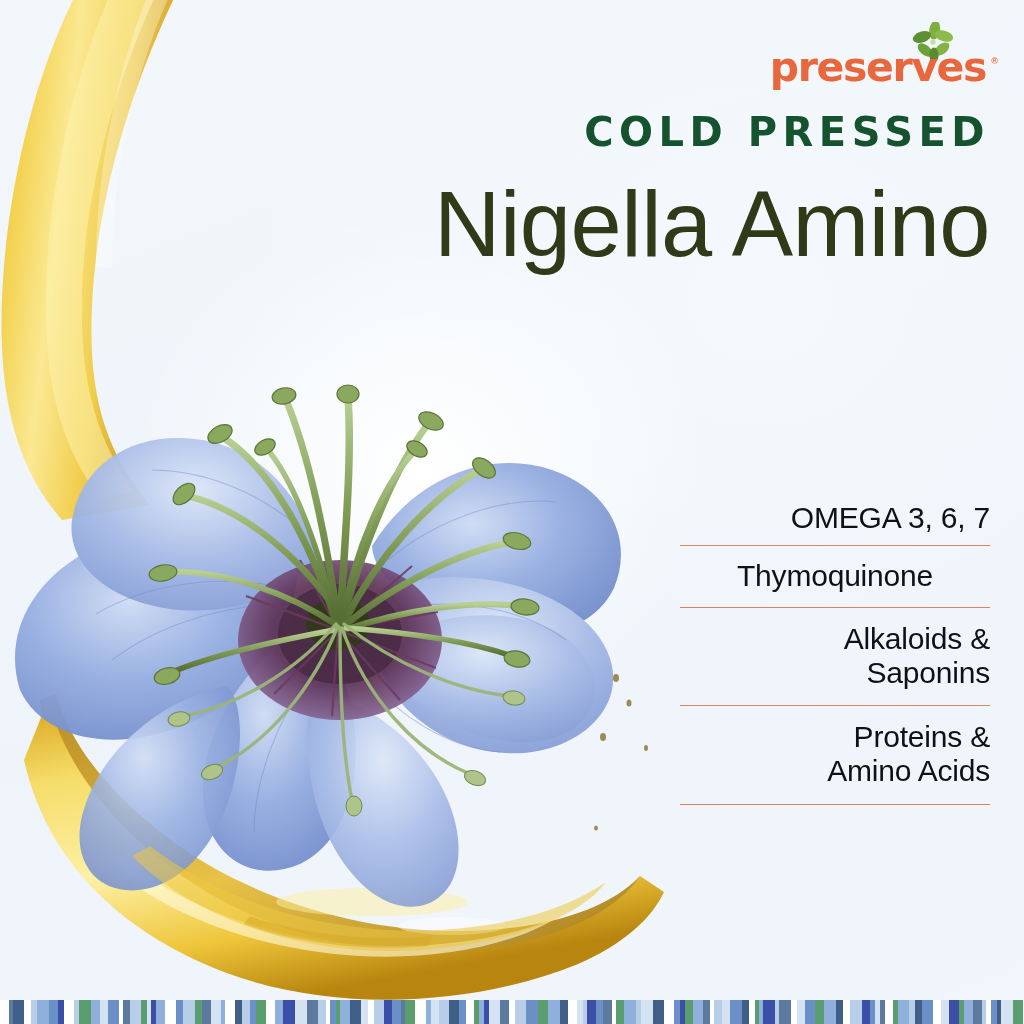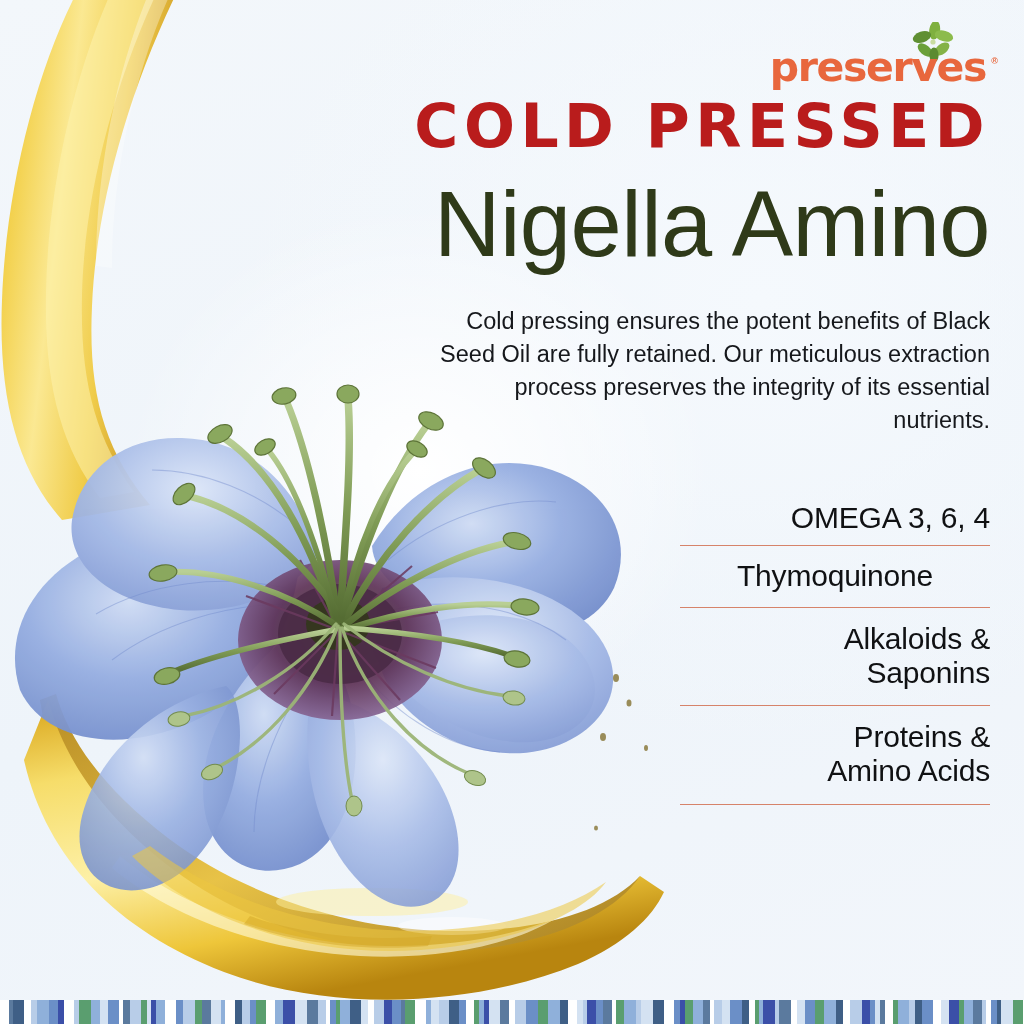--- a/index.html
+++ b/index.html
@@ -32,26 +32,26 @@
     color:#e8673d;line-height:1;
   }
   .logo-r{
     position:absolute;right:2px;bottom:26px;
     font-size:9px;color:#e8673d;font-weight:700;
   }
   .logo-flower{position:absolute;right:44px;top:0px;width:46px;height:44px;}
 
   
   .kicker{
-    position:absolute;left:0;right:34px;top:96px;
+    position:absolute;left:0;right:34px;top:112px;
     text-align:right;
     font-family:"DejaVu Sans", sans-serif;
-    font-size:60px;font-weight:700;
+    font-size:40px;font-weight:700;
     letter-spacing:5.5px;
-    color:#b91c1c;
+    color:#14532d;
     line-height:1;
     white-space:nowrap;
   }
   .title{
     position:absolute;left:0;right:34px;top:178px;
     text-align:right;
     font-family:"Liberation Sans", sans-serif;
     font-size:92px;font-weight:300;
     letter-spacing:-0.5px;
     color:#2f3a19;
@@ -291,25 +291,24 @@
         <circle cx="0" cy="0" r="2.6" fill="#c9dca0"></circle>
       </g>
     </svg>
     <span class="logo-word">preserves</span>
     <span class="logo-r">®</span>
   </div>
 
   <div class="kicker">COLD PRESSED</div>
   <div class="title">Nigella Amino</div>
 
-  <div class="body-copy">Cold pressing ensures the potent benefits of Black Seed Oil are fully retained. Our meticulous extraction process preserves the integrity of its essential nutrients.</div>
 
   <div class="nutrients">
     <div class="n-row r0">
-      <div class="n-label">OMEGA 3, 6, 4</div>
+      <div class="n-label">OMEGA 3, 6, 7</div>
       <div class="n-rule"></div>
     </div>
     <div class="n-row r1">
       <div class="n-label">Thymoquinone</div>
       <div class="n-rule"></div>
     </div>
     <div class="n-row r3">
       <div class="n-label">Alkaloids &amp;
 Saponins</div>
       <div class="n-rule"></div>

